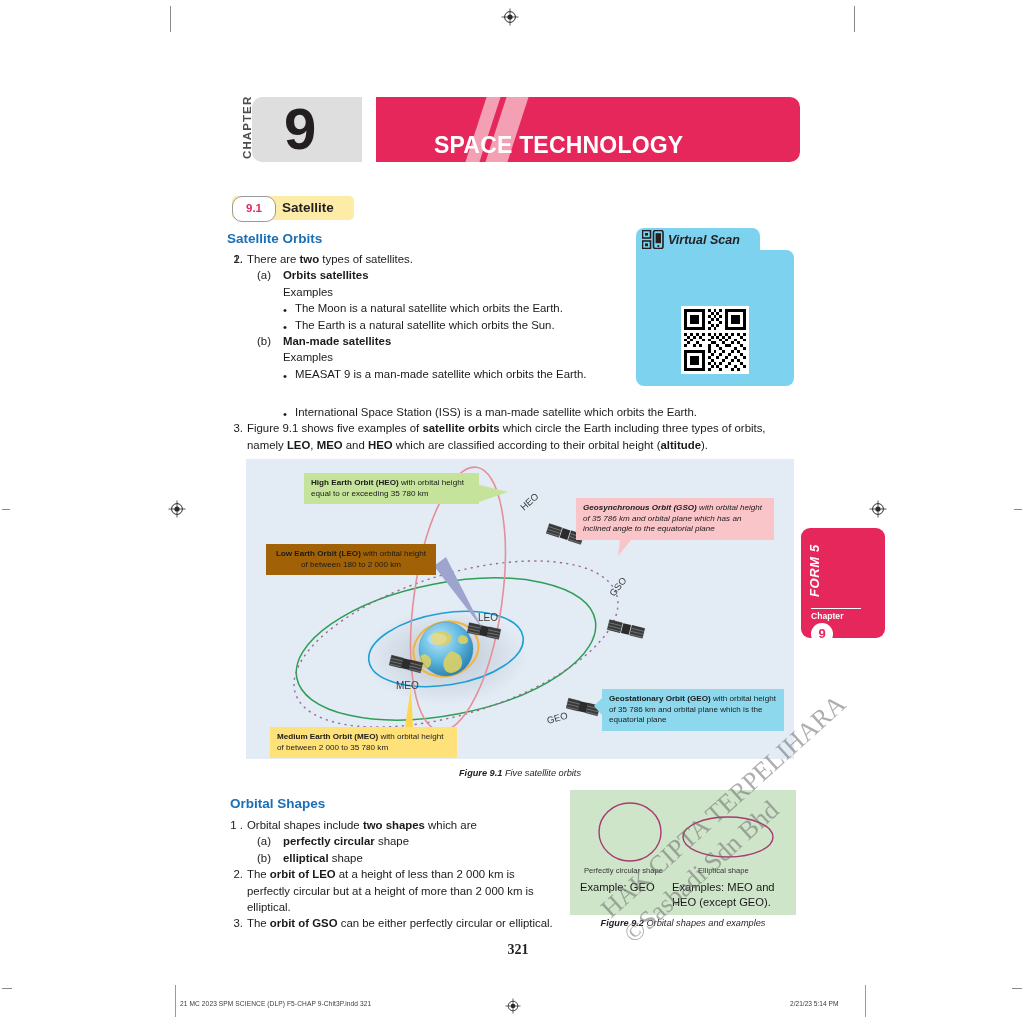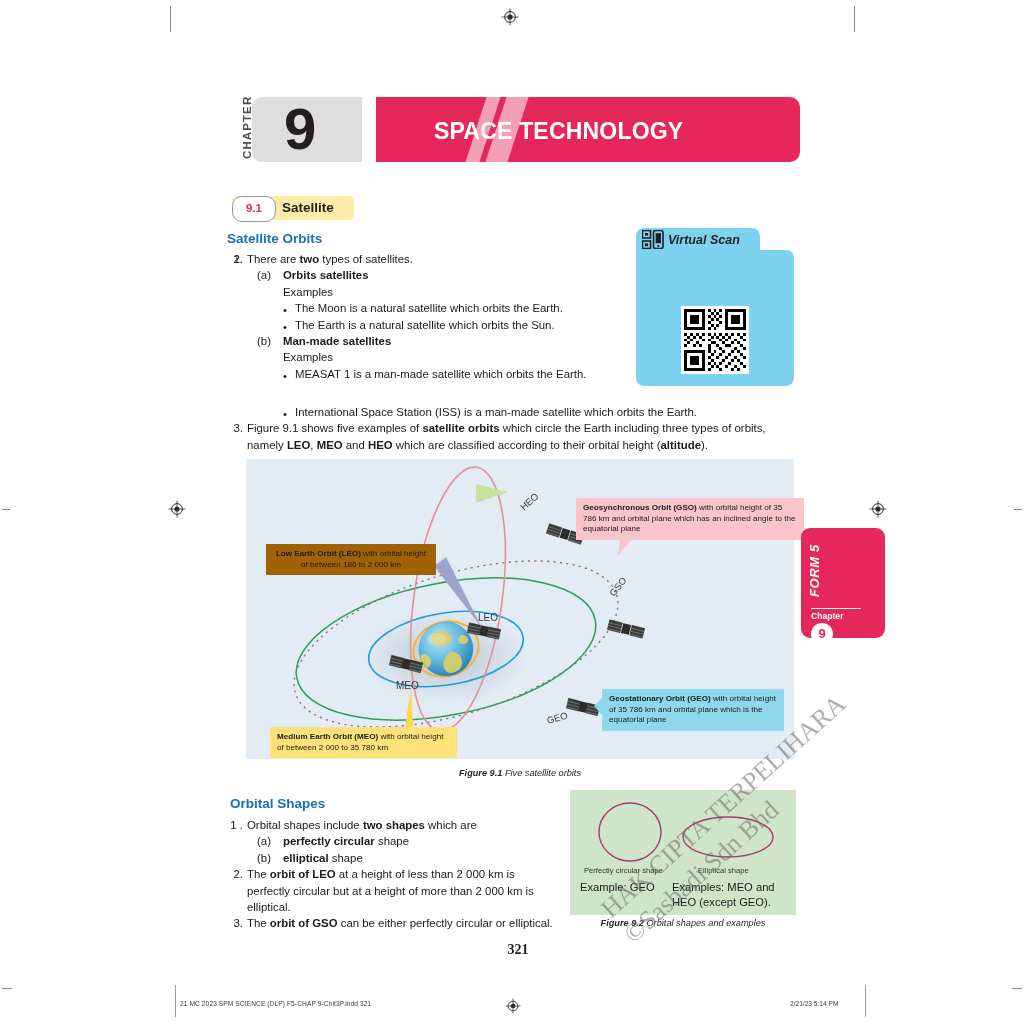--- a/index.html
+++ b/index.html
@@ -40,21 +40,21 @@
     position:absolute;left:152px;top:0;width:424px;height:65px;
     background:#e6275c;border-radius:0 10px 10px 0;
   }
   .ch-slash{
     position:absolute;top:0;height:65px;background:#f4a0b4;
     transform:skewX(-18deg);
   }
   .ch-slash.a{left:100px;width:14px;}
   .ch-slash.b{left:120px;width:22px;}
   .ch-title{
-    position:absolute;left:210px;top:2px;height:65px;line-height:65px;
+    position:absolute;left:210px;top:16px;height:65px;line-height:65px;
     color:#ffffff;font-size:23px;font-weight:bold;letter-spacing:0.2px;
     font-family:"Liberation Sans", sans-serif;
   }
 
   
   .sec-pill{position:absolute;left:232px;top:196px;height:24px;}
   .sec-yellow{
     position:absolute;left:0;top:0;height:24px;width:122px;
     background:#fdeca8;border-radius:5px;
   }
@@ -267,21 +267,21 @@
       <div class="li2">
         <span class="mk">(b)</span>
         <b>Man-made satellites</b>
       </div>
       <div class="li2">
         <span class="mk"></span>
         <span>Examples</span>
       </div>
       <div class="li2">
         <span class="mk"></span>
-        <span class="bul"><span class="mk">•</span><span>MEASAT 1 is a man-made satellite which orbits the Earth.</span></span>
+        <span class="bul"><span class="mk">•</span><span>MEASAT 9 is a man-made satellite which orbits the Earth.</span></span>
       </div>
     </div>
   </div>
 
   <div class="ol" style="left:227px;top:404px;width:575px;">
     <div class="sub">
       <div class="li2">
         <span class="mk"></span>
         <span class="bul"><span class="mk">•</span><span>International Space Station (ISS) is a man-made satellite which orbits the Earth.</span></span>
       </div>
@@ -447,22 +447,25 @@
       <polygon points="348,247 356,239 356,256" fill="#8ed8ee"></polygon>
       <polygon points="156,288 168,288 165,228" fill="#ffd64f"></polygon>
 
       <text x="278" y="52" font-family="Liberation Sans, sans-serif" font-size="9.5" fill="#3a3a3a" transform="rotate(-42 278 52)">HEO</text>
       <text x="368" y="138" font-family="Liberation Sans, sans-serif" font-size="9.5" fill="#3a3a3a" transform="rotate(-52 368 138)">GSO</text>
       <text x="232" y="162" font-family="Liberation Sans, sans-serif" font-size="10" fill="#3a3a3a">LEO</text>
       <text x="150" y="230" font-family="Liberation Sans, sans-serif" font-size="10" fill="#3a3a3a">MEO</text>
       <text x="302" y="265" font-family="Liberation Sans, sans-serif" font-size="9.5" fill="#3a3a3a" transform="rotate(-16 302 265)">GEO</text>
     </svg>
 
-
-    <div class="callout c-gso" style="left:330px;top:39px;width:228px;">
+    <div class="callout c-heo" style="left:58px;top:14px;width:175px;">
+      <b>High Earth Orbit (HEO)</b><span> with orbital height equal to or exceeding 35 780 km</span>
+    </div>
+
+    <div class="callout c-gso" style="left:330px;top:39px;width:198px;font-style:italic;">
       <b>Geosynchronous Orbit (GSO)</b><span> with orbital height of 35 786 km and orbital plane which has an inclined angle to the equatorial plane</span>
     </div>
 
     <div class="callout c-leo" style="left:20px;top:85px;width:170px;">
       <b>Low Earth Orbit (LEO)</b><span> with orbital height of between 180 to 2 000 km</span>
     </div>
 
     <div class="callout c-geo" style="left:356px;top:230px;width:182px;">
       <b>Geostationary Orbit (GEO)</b><span> with orbital height of 35 786 km and orbital plane which is the equatorial plane</span>
     </div>

